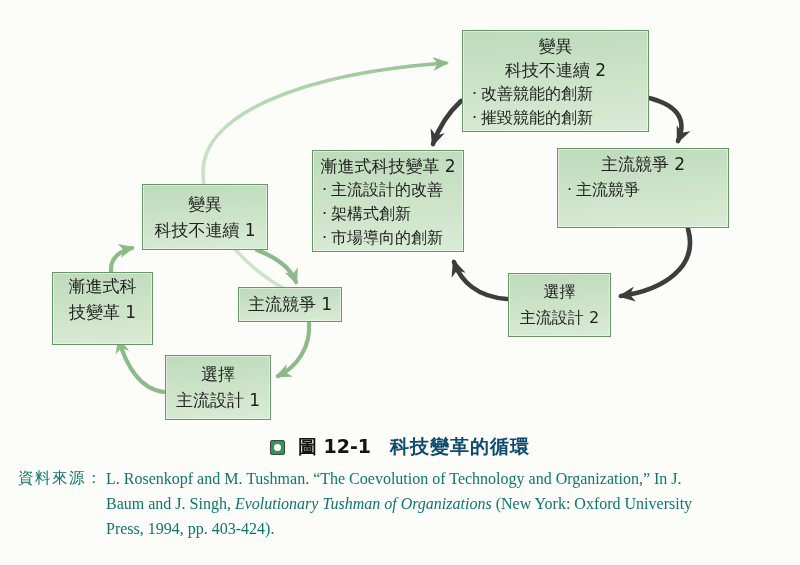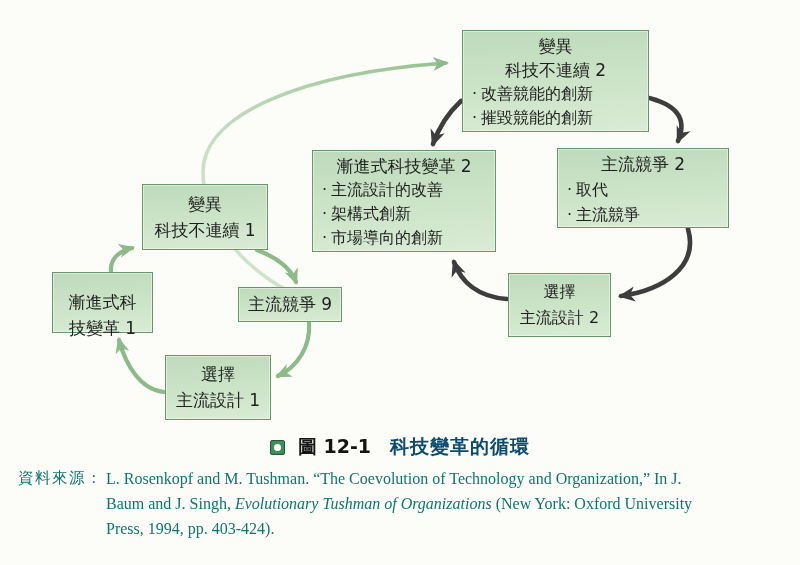--- a/index.html
+++ b/index.html
@@ -66,51 +66,50 @@
     <div class="t">科技不連續 2</div>
     <div class="bl">
       <div><span class="dot">·</span><span>改善競能的創新</span></div>
       <div><span class="dot">·</span><span>摧毀競能的創新</span></div>
     </div>
   </div>
 
   <div class="node" style="left:557px;top:148px;width:172px;height:80px;padding-top:2px;">
     <div class="t" style="line-height:26px;">主流競爭 2</div>
     <div class="bl" style="line-height:25px;">
-      <div><span class="dot">·</span><span>取代</span></div>
       <div><span class="dot">·</span><span>主流競爭</span></div>
     </div>
   </div>
 
-  <div class="node" style="left:312px;top:150px;width:184px;height:102px;padding-top:3px;">
+  <div class="node" style="left:312px;top:150px;width:152px;height:102px;padding-top:3px;">
     <div class="t">漸進式科技變革 2</div>
     <div class="bl">
       <div><span class="dot">·</span><span>主流設計的改善</span></div>
       <div><span class="dot">·</span><span>架構式創新</span></div>
       <div><span class="dot">·</span><span>市場導向的創新</span></div>
     </div>
   </div>
 
   <div class="node" style="left:508px;top:273px;width:103px;height:64px;padding-top:5px;">
     <div class="t" style="font-size:16px;line-height:26px;">選擇</div>
     <div class="t" style="font-size:16px;line-height:26px;">主流設計 2</div>
   </div>
 
   <div class="node" style="left:142px;top:184px;width:126px;height:66px;padding-top:6px;">
     <div class="t" style="line-height:26px;">變異</div>
     <div class="t" style="line-height:26px;">科技不連續 1</div>
   </div>
 
-  <div class="node" style="left:52px;top:272px;width:101px;height:61px;padding-top:16px;">
+  <div class="node" style="left:52px;top:272px;width:101px;height:73px;padding-top:0;">
     <div class="t" style="line-height:26px;">漸進式科</div>
     <div class="t" style="line-height:26px;">技變革 1</div>
   </div>
 
   <div class="node" style="left:238px;top:287px;width:104px;height:35px;">
-    <div class="t" style="line-height:33px;">主流競爭 9</div>
+    <div class="t" style="line-height:33px;">主流競爭 1</div>
   </div>
 
   <div class="node" style="left:165px;top:355px;width:106px;height:65px;padding-top:5px;">
     <div class="t" style="line-height:26px;">選擇</div>
     <div class="t" style="line-height:26px;">主流設計 1</div>
   </div>
 
   <div class="caption">
     <span class="cap-icon">
         <i></i>

